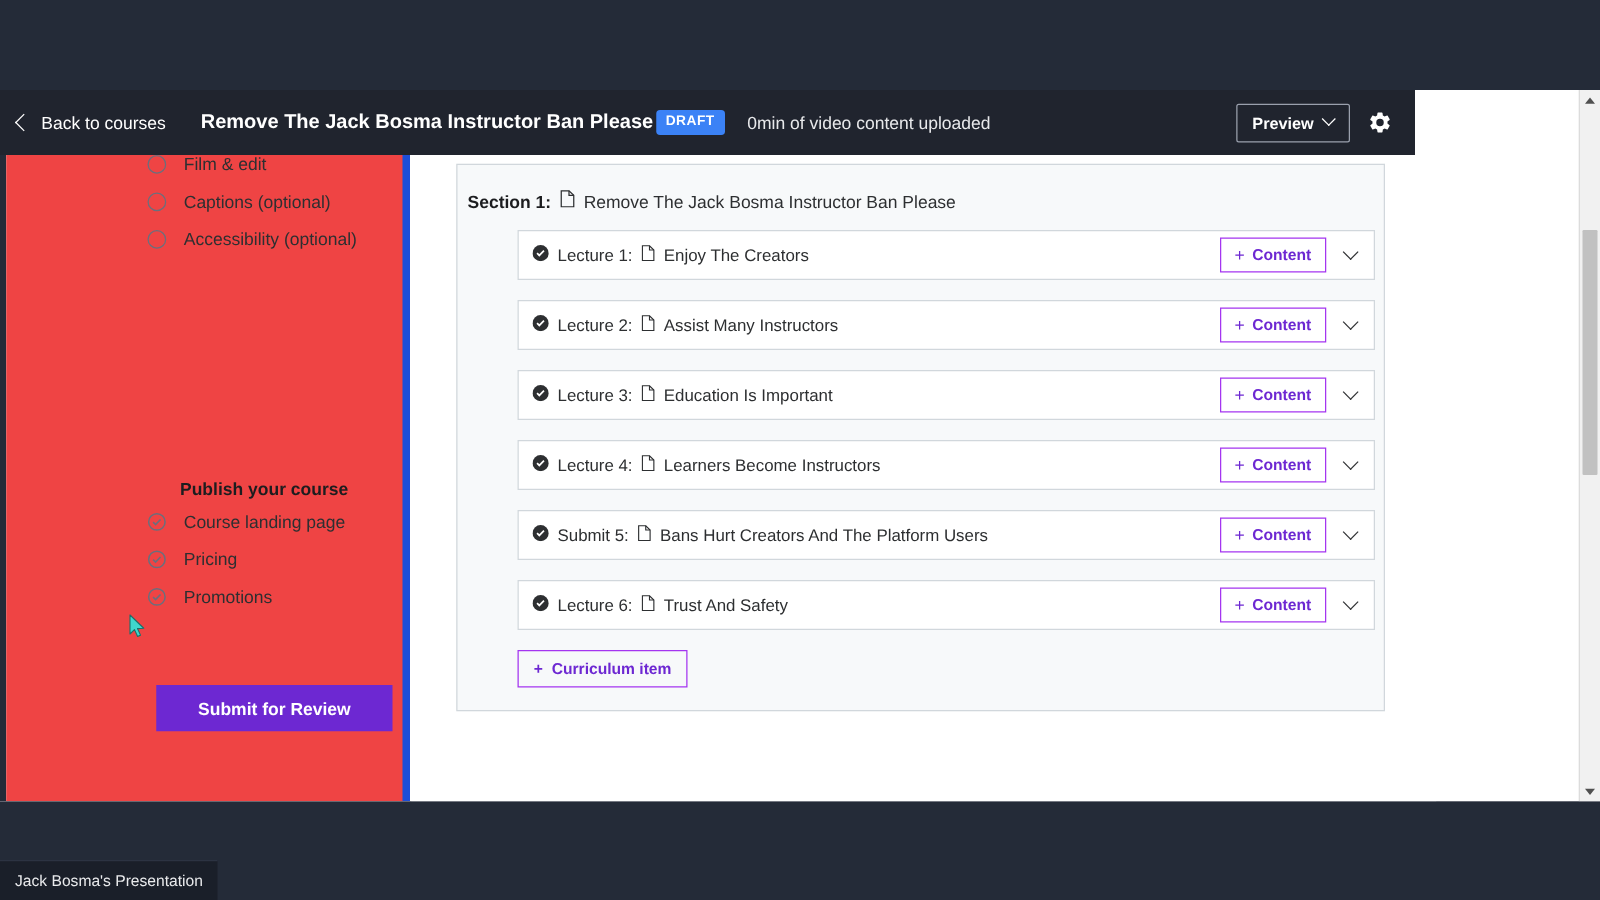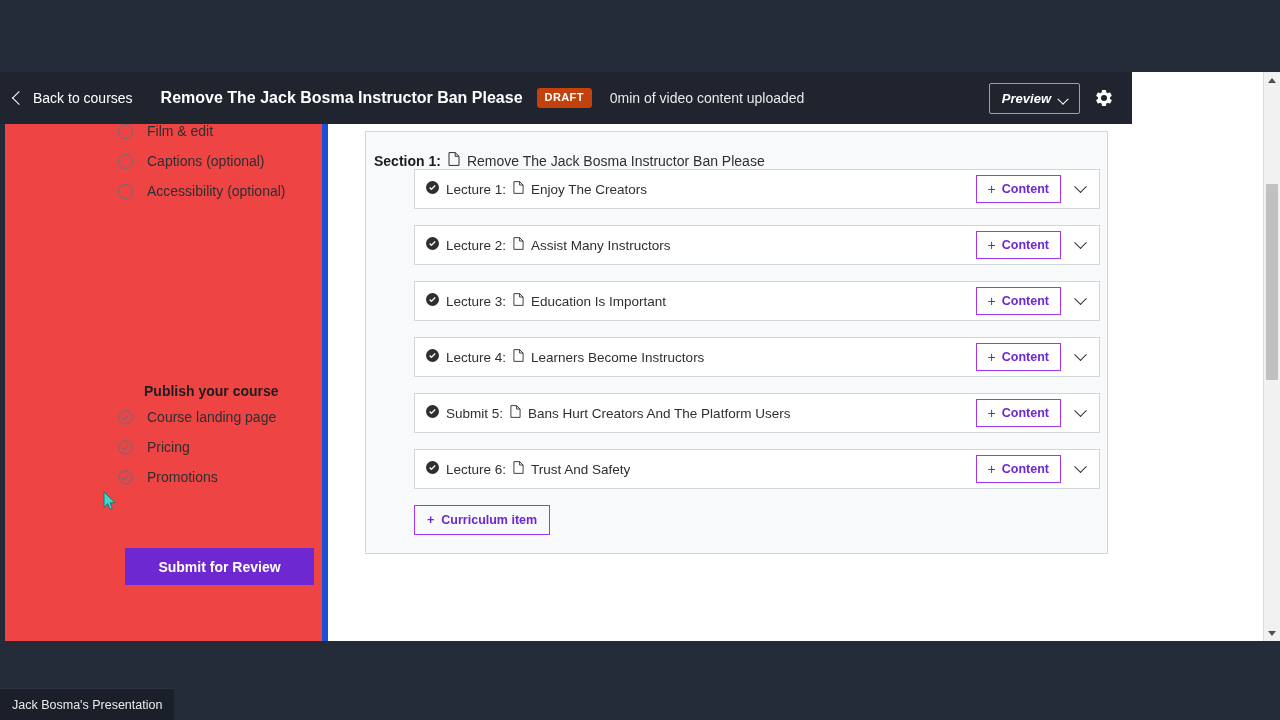--- a/index.html
+++ b/index.html
@@ -75,22 +75,22 @@
     margin-right: 1px;
   }
   .course-title {
     font-size: 16px;
     font-weight: bold;
     color: #ffffff;
     margin-left: 28px;
     white-space: nowrap;
   }
   .draft-badge {
-    margin-left: 14px;
-    background: #c2410c;
+    margin-left: 2px;
+    background: #3b82f6;
     color: #ffffff;
     font-size: 11px;
     font-weight: bold;
     letter-spacing: .4px;
     padding: 3px 8px 3px 8px;
     border-radius: 3px;
     line-height: 1.2;
   }
   .video-status {
     margin-left: 18px;
@@ -106,25 +106,24 @@
     padding-right: 18px;
   }
   .preview-btn {
     border: 1px solid #9aa0ad;
     color: #ffffff;
     background: transparent;
     font-size: 13px;
     font-weight: bold;
     padding: 7px 12px;
     display: flex;
-    align-items: flex-end;
+    align-items: center;
     gap: 8px;
     cursor: pointer;
     border-radius: 2px;
-    font-style: italic;
   }
   .chev-dn {
     display: inline-block;
     width: 7px; height: 7px;
     border-right: 1.4px solid #ffffff;
     border-bottom: 1.4px solid #ffffff;
     transform: rotate(45deg) translate(-2px,-2px);
   }
   .gear-icon svg { display: block; }
 
@@ -239,20 +238,21 @@
     display: flex;
     align-items: center;
     gap: 7px;
     padding-left: 8px;
     font-size: 14px;
     color: #2d2f31;
   }
   .section-title-row .strong { font-weight: bold; color: #1c1d1f; }
 
   .lecture-list {
+    margin-top: 15px;
     padding: 0 7px 0 48px;
   }
   .lecture-row {
     background: #ffffff;
     border: 1px solid #d1d7dc;
     box-sizing: border-box;
     height: 40px;
     margin-bottom: 16px;
     display: flex;
     align-items: center;

